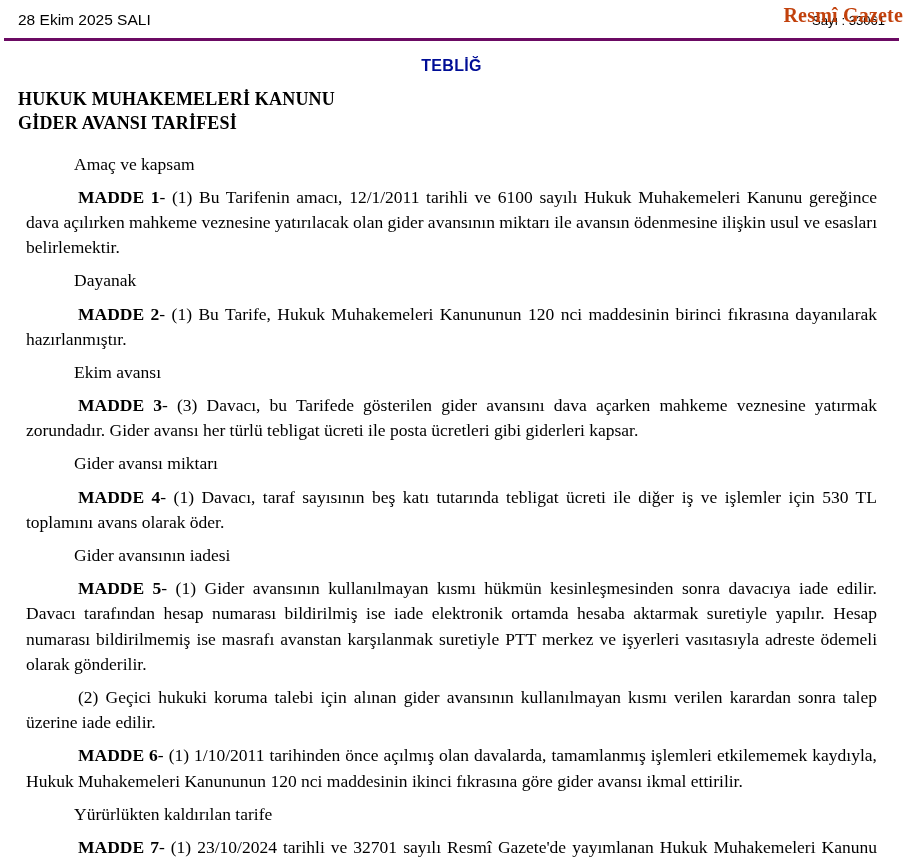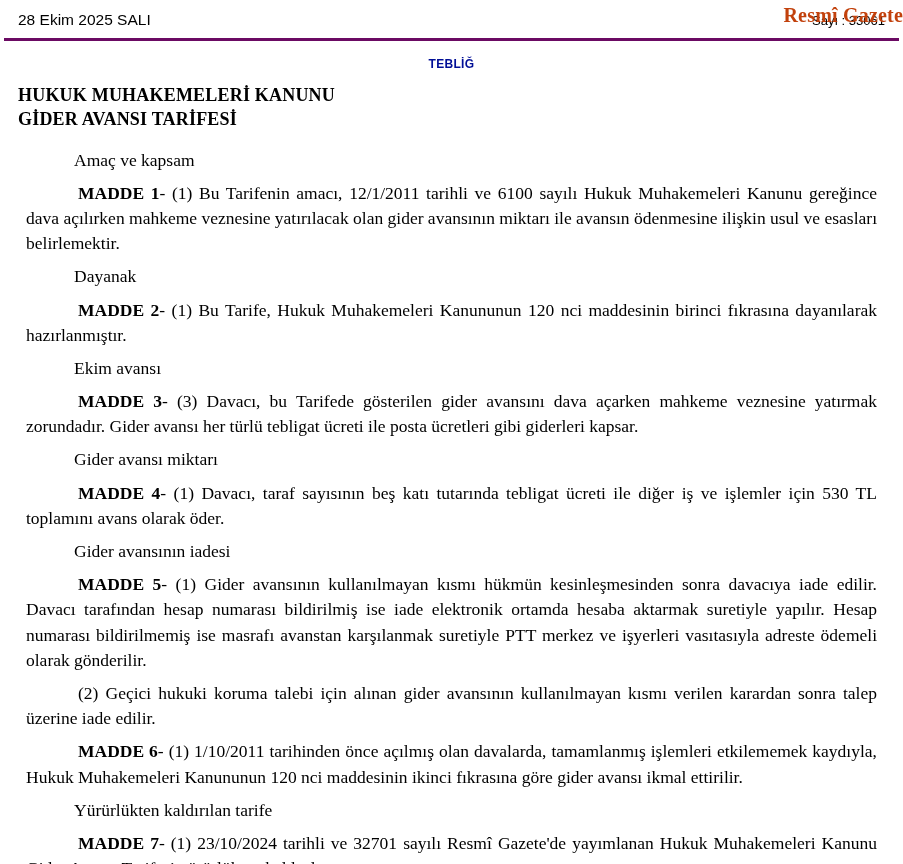--- a/index.html
+++ b/index.html
@@ -70,21 +70,21 @@
     height: 3px;
     background: #6b0a63;
     margin: 2px 4px 0 4px;
   }
 
   
   .section-label {
     text-align: center;
     font-family: "Liberation Sans", "DejaVu Sans", sans-serif;
     font-weight: bold;
-    font-size: 12px;
+    font-size: 16px;
     color: #000e96;
     margin-top: 16px;
     letter-spacing: 0.3px;
   }
 
   
   .body-wrap {
     padding: 0 18px;
     box-sizing: border-box;
   }

